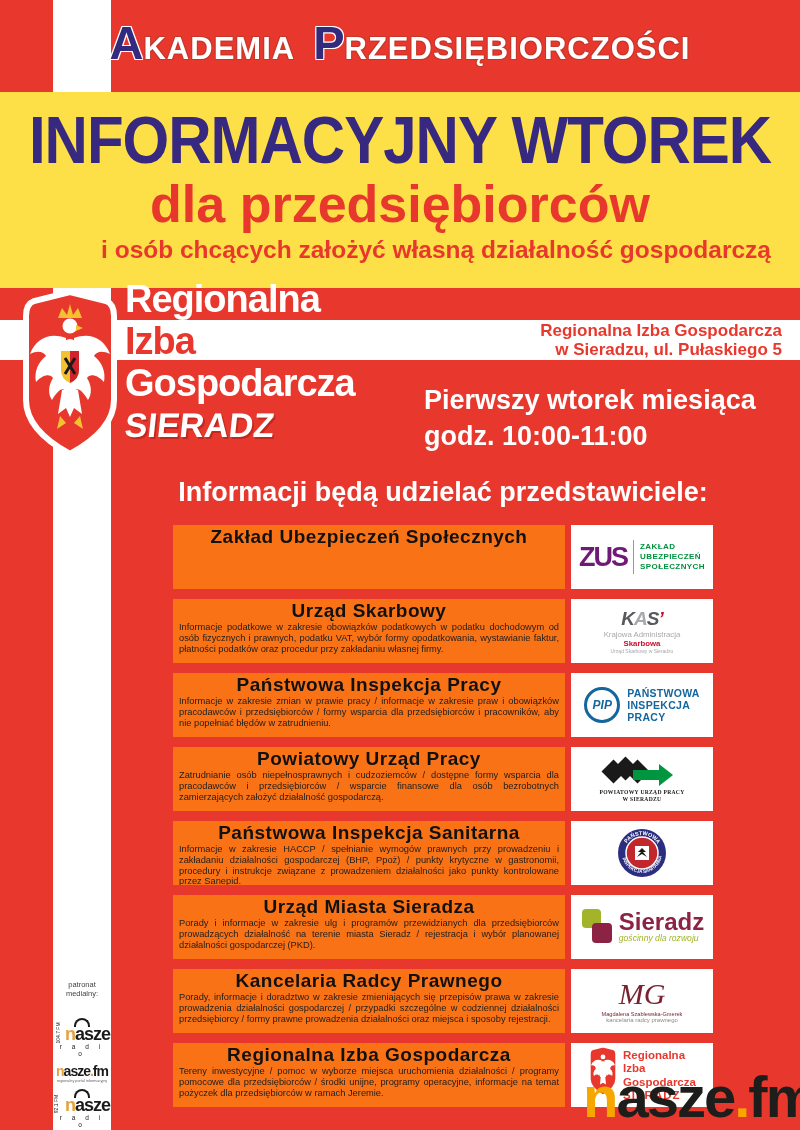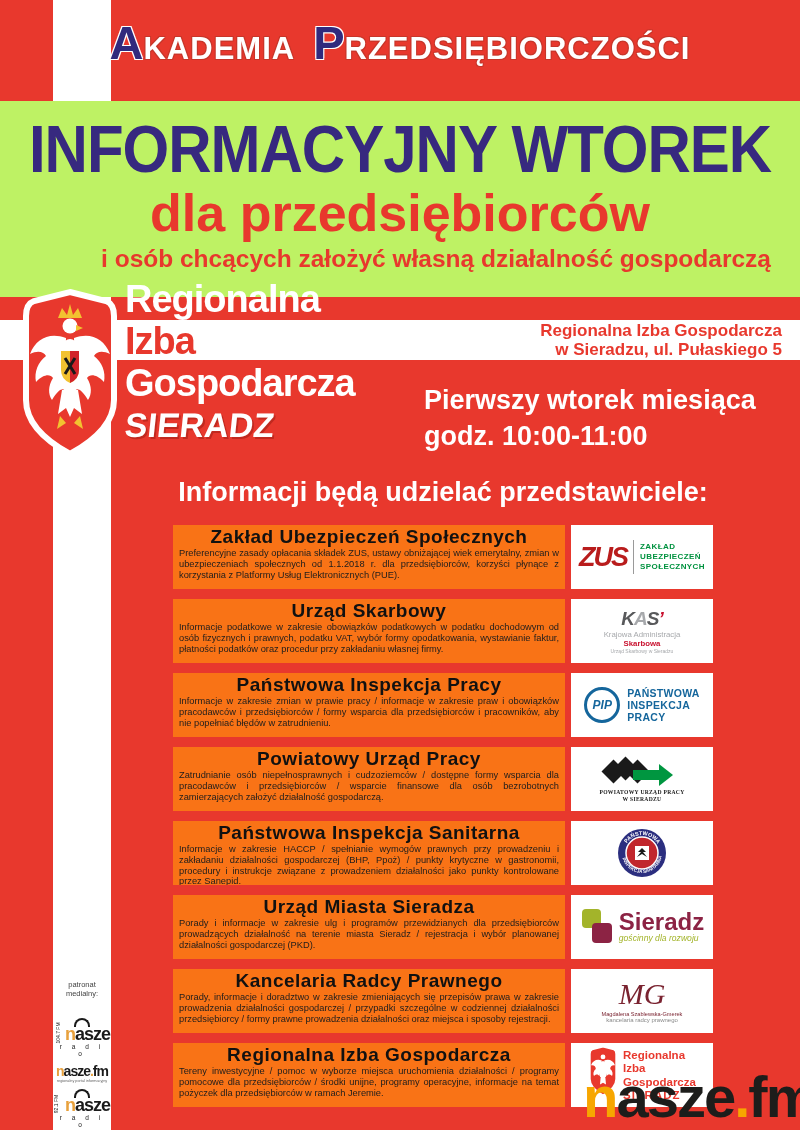--- a/index.html
+++ b/index.html
@@ -13,21 +13,21 @@
   
   .top-banner { position:absolute; left:0; top:0; width:800px; height:84px;
     display:flex; align-items:center; justify-content:center; gap:18px; }
   .tb-word { white-space:nowrap; font-weight:bold; }
   .tb-initial { font-size:47px; color:#312a7d;
     text-shadow:-1px -1px 0 #fff,1px -1px 0 #fff,-1px 1px 0 #fff,1px 1px 0 #fff; }
   .tb-rest { font-size:31px; color:#fff; letter-spacing:1px;
     text-shadow:-1px -1px 0 #c7362a,1px -1px 0 #c7362a,-1px 1px 0 #c7362a,1px 1px 0 #c7362a; }
 
   
-  .hero { position:absolute; left:0; top:101px; width:800px; height:196px; background:#bef264; }
+  .hero { position:absolute; left:0; top:92px; width:800px; height:196px; background:#fde047; }
   .hero-title { position:absolute; left:0; top:14px; width:100%; text-align:center;
     font-size:60px; font-weight:bold; color:#37297f; letter-spacing:-1px;
     transform:scaleY(1.12); white-space:nowrap; }
   .hero-sub { position:absolute; left:0; top:82px; width:100%; text-align:center;
     font-size:52px; font-weight:bold; color:#e8382d; }
   .hero-tag { position:absolute; left:0; top:144px; width:100%; text-align:center;
     font-size:24.5px; font-weight:bold; color:#e8382d;margin-left:36px; }
 
   
   .mid-band { position:absolute; left:0; top:320px; width:800px; height:40px; background:#fff; }
@@ -53,21 +53,21 @@
     overflow:hidden; }
   .card-text h3 { text-align:center; font-size:19px; line-height:22px; margin-top:1px;
     color:#111; letter-spacing:.5px; }
   .card-text p { font-size:9.3px; line-height:10.8px; color:#1d1d1d; text-align:justify;
     padding:0 6px; }
   .card-logo { position:absolute; left:398px; top:0; width:142px; height:64px; background:#fff;
     display:flex; align-items:center; justify-content:center; overflow:hidden; }
 
   
   .zus-wrap { display:flex; align-items:center; gap:6px; }
-  .zus-mark { font-size:27px; font-weight:bold; font-style:italic; color:#b91c1c; letter-spacing:-2px; }
+  .zus-mark { font-size:27px; font-weight:bold; color:#701a75; letter-spacing:-2px; }
   .zus-div { width:1px; height:34px; background:#9a9a9a; }
   .zus-lines { font-size:8px; font-weight:bold; color:#00923f; line-height:1.25; letter-spacing:.4px; }
 
   .kas-wrap { text-align:center; }
   .kas-mark { font-size:19px; font-weight:bold; font-style:italic; letter-spacing:-1px; line-height:1; }
   .kas-k { color:#58595b; } .kas-a { color:#a7a9ac; } .kas-s { color:#58595b; }
   .kas-acc { color:#c8102e; }
   .kas-l1 { font-size:7.8px; color:#a7a9ac; margin-top:2px; }
   .kas-l2 { font-size:7.8px; font-weight:bold; color:#c8102e; }
   .kas-l3 { font-size:5px; color:#a7a9ac; }
@@ -176,21 +176,20 @@
   <div class="schedule">
     <div>Pierwszy wtorek miesiąca</div>
     <div>godz. 10:00-11:00</div>
   </div>
 
   <div class="section-title">Informacji będą udzielać przedstawiciele:</div>
 
   <div class="card" style="top:525px">
     <div class="card-text">
       <h3>Zakład Ubezpieczeń Społecznych</h3>
-      <p>Preferencyjne zasady opłacania składek ZUS, ustawy obniżającej wiek emerytalny, zmian w ubezpieczeniach społecznych od 1.1.2018 r. dla przedsiębiorców, korzyści płynące z korzystania z Platformy Usług Elektronicznych (PUE).</p>
     </div>
     <div class="card-logo">
       <div class="zus-wrap">
         <span class="zus-mark">ZUS</span>
         <span class="zus-div"></span>
         <span class="zus-lines">
           <div>ZAKŁAD</div>
           <div>UBEZPIECZEŃ</div>
           <div>SPOŁECZNYCH</div>
         </span>

